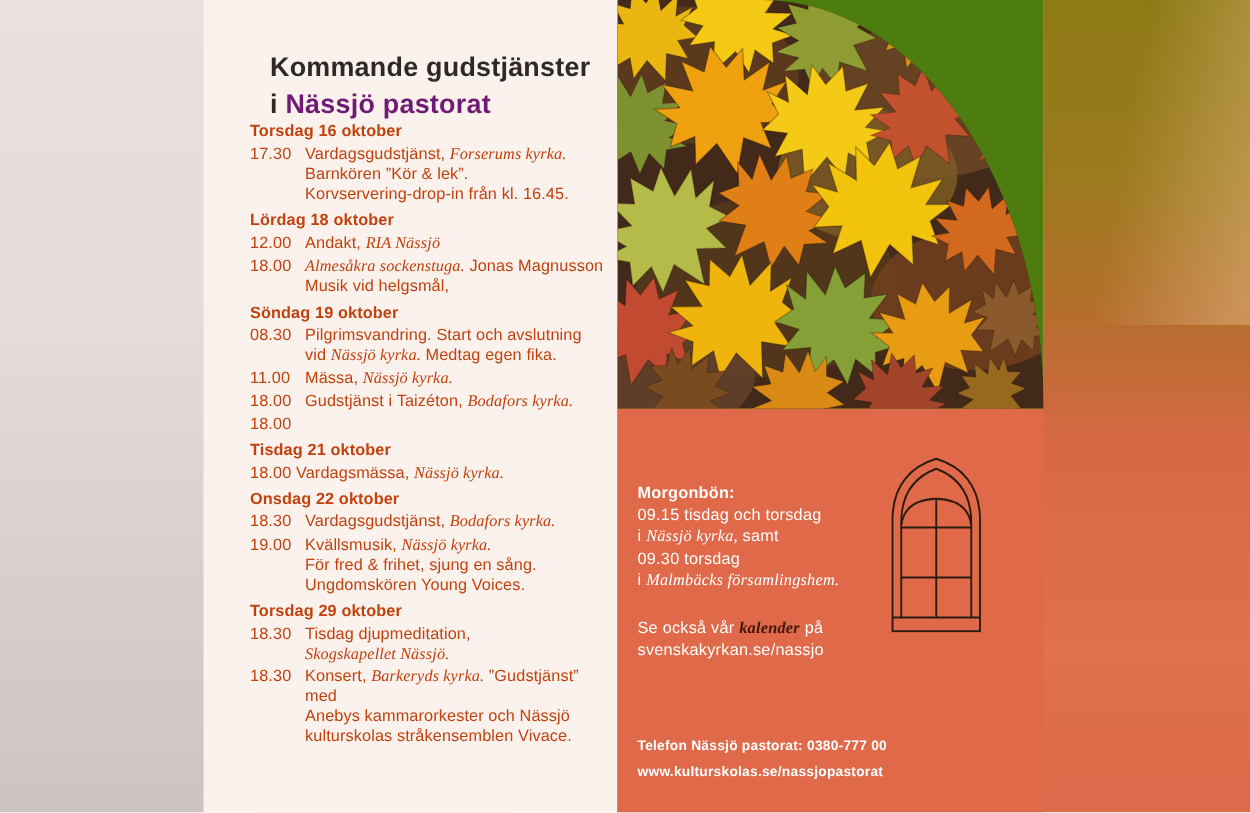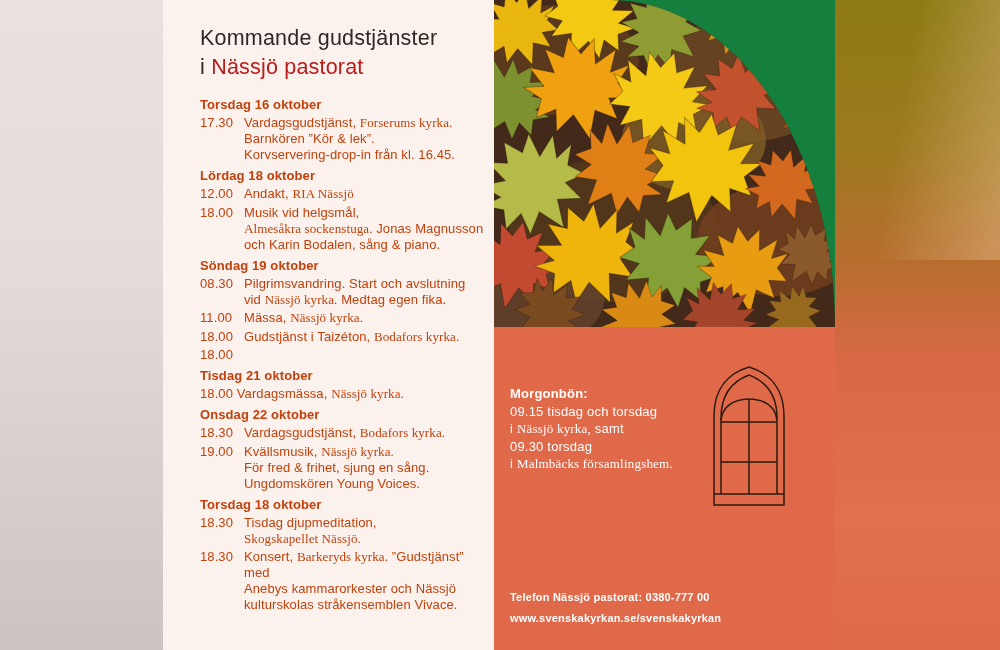--- a/index.html
+++ b/index.html
@@ -9,38 +9,38 @@
   
   .edge-left{position:absolute;left:0;top:0;width:163px;height:650px;
     background:linear-gradient(to bottom,#e9e1e0 0%,#e4dcdb 40%,#d6cecd 75%,#ccc4c2 100%);}
   .edge-right{position:absolute;left:835px;top:0;width:165px;height:650px;
     background:linear-gradient(to bottom,#8e7a15 0%,#9c7a1e 22%,#b76d2e 40%,#d96946 56%,#e0704e 80%,#dd6a4a 100%);}
   .edge-right::after{content:"";position:absolute;right:0;top:0;width:100%;height:40%;
     background:linear-gradient(100deg,rgba(0,0,0,0) 40%,rgba(230,190,140,.45) 95%);}
 
   
   .panel-left{position:absolute;left:163px;top:0;width:331px;height:650px;background:#fbf2ed;}
-  .title{position:absolute;left:37px;top:24px;margin:0;font-size:21.5px;line-height:29px;
-    font-weight:400;letter-spacing:.2px;color:#2e2927;}
-  .title .accent{color:#b91c1c;}
+  .title{position:absolute;left:37px;top:24px;margin:16px;font-size:21.5px;line-height:29px;
+    font-weight:700;letter-spacing:.2px;color:#2e2927;}
+  .title .accent{color:#701a75;}
   .schedule{position:absolute;left:37px;top:92px;width:292px;font-size:13px;line-height:16px;
     color:#c2410c;letter-spacing:.1px;}
   .day-label{font-weight:700;margin:5px 0 2px 0;}
   .entry{display:flex;margin:0 0 2.5px 0;}
   .entry .time{flex:0 0 44px;}
   .entry .lines{flex:1;}
   .entry.inline{display:block;}
   .entry.inline .time{display:inline;}
 
-  .it{font-family:"Liberation Serif",serif;}
+  .it{font-family:"Liberation Serif",serif;font-style:italic;}
   .b{font-weight:700;}
   .cal{font-family:"Liberation Serif",serif;font-style:italic;font-weight:700;color:#401708;}
 
   
-  .panel-right{position:absolute;left:494px;top:0;width:341px;height:650px;background:#15803d;}
+  .panel-right{position:absolute;left:494px;top:0;width:341px;height:650px;background:#4d7c0f;}
   .leaves{position:absolute;left:0;top:0;width:341px;height:327px;
     border-top-right-radius:225px 327px;overflow:hidden;}
   .leaves svg{display:block;}
   .orange{position:absolute;left:0;top:327px;width:341px;height:323px;background:#e0694a;}
   .morning{position:absolute;left:16px;top:385px;color:#fff;font-size:13px;line-height:17.5px;letter-spacing:.2px;}
   .window-icon{position:absolute;left:214px;top:364px;}
   .calnote{position:absolute;left:16px;top:493px;color:#fff;font-size:13px;line-height:18px;letter-spacing:.2px;}
   .contact{position:absolute;left:16px;top:587px;color:#fff;font-size:11px;line-height:20.5px;
     font-weight:700;letter-spacing:.2px;}
 </style>
@@ -66,23 +66,22 @@
         <div class="day-label">Lördag 18 oktober</div>
         <div class="entry">
           <span class="time">12.00</span>
           <div class="lines">
             <div><span>Andakt, </span><span class="it">RIA Nässjö</span></div>
           </div>
         </div>
         <div class="entry">
           <span class="time">18.00</span>
           <div class="lines">
+            <div><span class="it">Almesåkra sockenstuga.</span><span> Jonas Magnusson</span></div>
             <div><span>Musik vid helgsmål,</span></div>
-            <div><span class="it">Almesåkra sockenstuga.</span><span> Jonas Magnusson</span></div>
-            <div><span>och Karin Bodalen, sång &amp; piano.</span></div>
           </div>
         </div>
         <div class="day-label">Söndag 19 oktober</div>
         <div class="entry">
           <span class="time">08.30</span>
           <div class="lines">
             <div><span>Pilgrimsvandring. Start och avslutning</span></div>
             <div><span>vid </span><span class="it">Nässjö kyrka.</span><span> Medtag egen fika.</span></div>
           </div>
         </div>
@@ -111,21 +110,21 @@
           </div>
         </div>
         <div class="entry">
           <span class="time">19.00</span>
           <div class="lines">
             <div><span>Kvällsmusik, </span><span class="it">Nässjö kyrka.</span></div>
             <div><span>För fred &amp; frihet, sjung en sång.</span></div>
             <div><span>Ungdomskören Young Voices.</span></div>
           </div>
         </div>
-        <div class="day-label">Torsdag 18 oktober</div>
+        <div class="day-label">Torsdag 29 oktober</div>
         <div class="entry">
           <span class="time">18.30</span>
           <div class="lines">
             <div><span>Tisdag djupmeditation,</span></div>
             <div><span class="it">Skogskapellet Nässjö.</span></div>
           </div>
         </div>
         <div class="entry">
           <span class="time">18.30</span>
           <div class="lines">
@@ -189,22 +188,26 @@
         <path d="M13,130 V54 C13,30 25,17 41,11 C57,17 69,30 69,54 V130"></path>
         <path d="M13,56 C15,41 27,35.5 41,35"></path>
         <path d="M69,56 C67,41 55,35.5 41,35"></path>
         <line x1="41" y1="35" x2="41" y2="130"></line>
         <line x1="13" y1="58" x2="69" y2="58"></line>
         <line x1="13" y1="98" x2="69" y2="98"></line>
         <line x1="6" y1="130" x2="76" y2="130"></line>
       </g>
     </svg>
 
+    <div id="calnote" class="calnote">
+        <div><span>Se också vår </span><span class="cal">kalender</span><span> på</span></div>
+        <div><span>svenskakyrkan.se/nassjo</span></div>
+      </div>
 
     <div class="contact">
       <div>Telefon Nässjö pastorat: 0380-777 00</div>
-      <div>www.svenskakyrkan.se/svenskakyrkan</div>
+      <div>www.kulturskolas.se/nassjopastorat</div>
     </div>
   </div>
 
   <div class="edge-right"></div>
 
 </div>
 
 </body></html>

